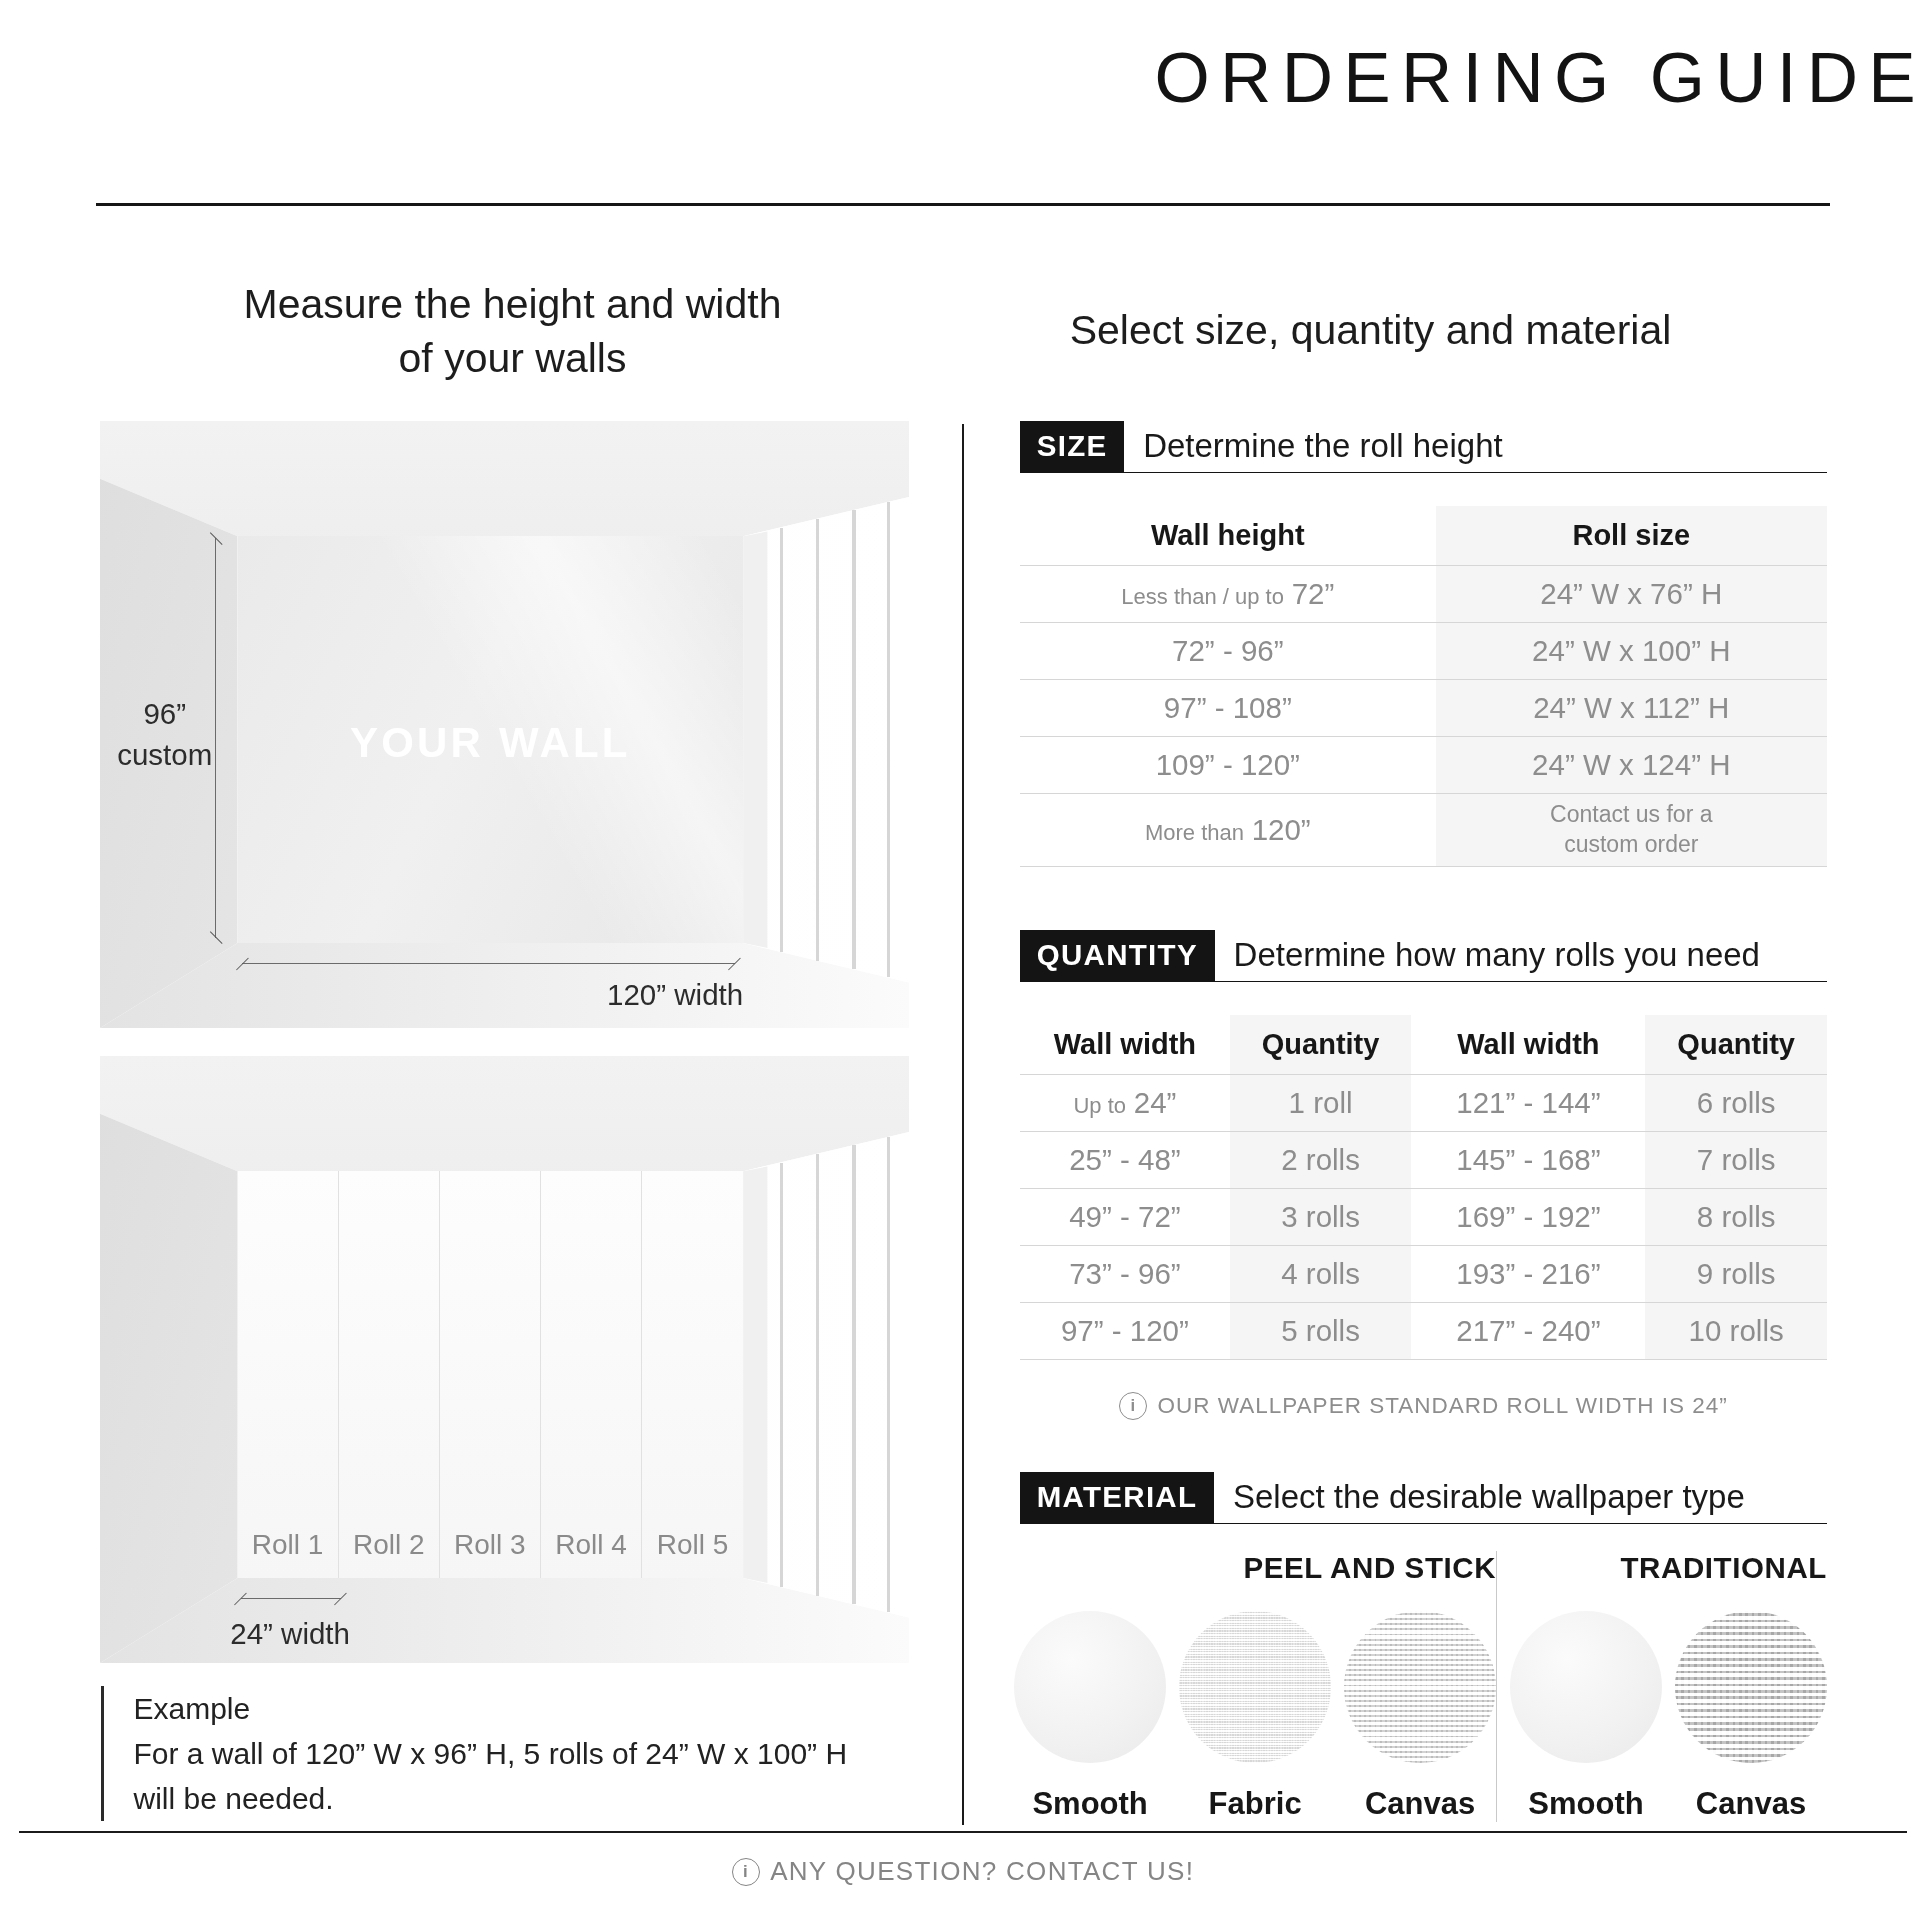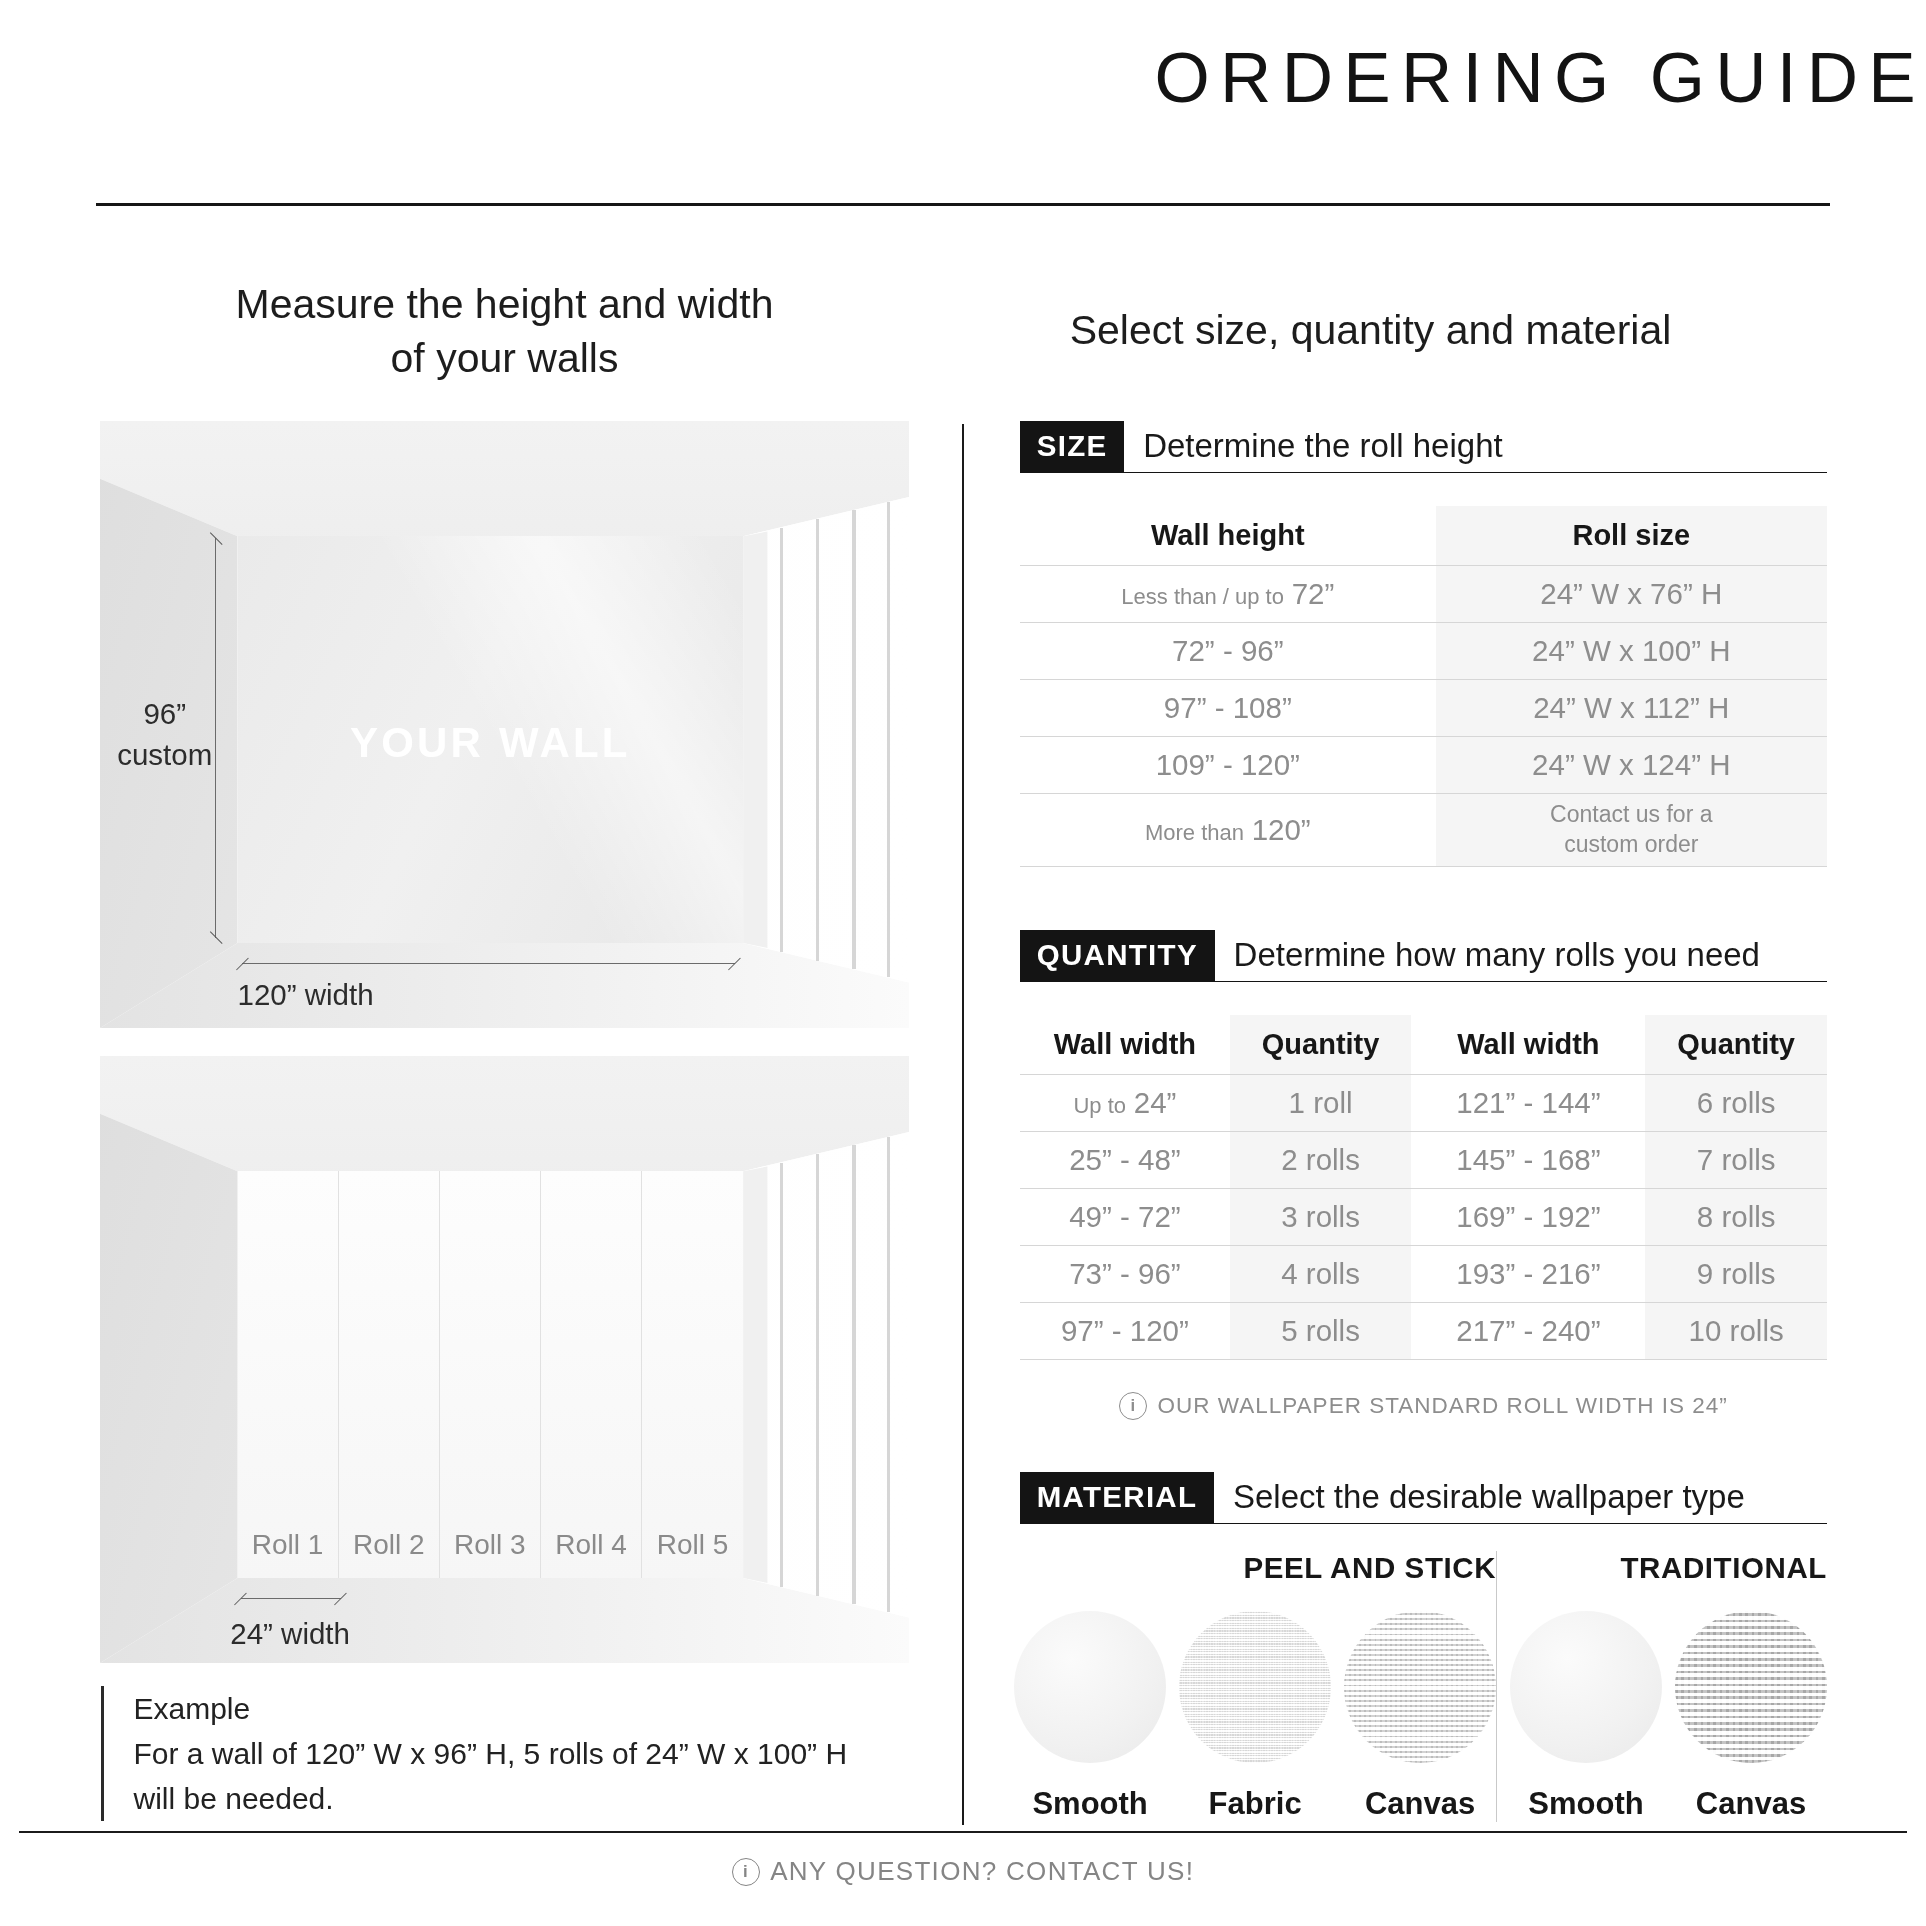--- a/index.html
+++ b/index.html
@@ -9,21 +9,21 @@
   }
   
   .page-title{
     position:absolute;top:37px;left:0;width:100%;text-align:right;
     font-size:71px;font-weight:500;letter-spacing:10.3px;color:#131313;
   }
   .title-rule{position:absolute;top:203px;left:96px;width:1734px;height:3.2px;background:#161616;}
 
   
   .col-heading{position:absolute;font-size:41px;font-weight:500;line-height:1.32;color:#1d1d1d;text-align:center;}
-  .col-heading.left{top:277px;left:100px;width:809px;}
+  .col-heading.left{top:277px;left:108px;width:809px;}
   .col-heading.right{top:303px;left:958px;width:825px;}
 
   
   .col-divider{position:absolute;left:962px;top:424px;width:1.9px;height:1401px;background:#1a1a1a;}
 
   
   .room{position:absolute;left:100px;width:809px;height:607px;background:#fff;overflow:hidden;}
   .room.one{top:421px;}
   .room.two{top:1056px;}
   .layer{position:absolute;inset:0;}
@@ -57,21 +57,21 @@
   .dim-v::after{bottom:-0.6px;}
   .dim-h{top:89.3%;height:1.3px;}
   .dim-h::before,.dim-h::after{top:50%;width:1.3px;height:16.7px;transform:translateY(-50%) rotate(45deg);}
   .dim-h::before{left:-0.6px;}
   .dim-h::after{right:-0.6px;}
   .dim-h1{left:17.6%;width:60.9%;}
   .dim-h2{left:17.4%;width:12.4%;}
 
   .dim-label{position:absolute;font-size:29.5px;color:#2c2c2c;line-height:1.38;}
   .lbl-height{left:2%;top:45%;width:12%;text-align:center;}
-  .lbl-width1{left:17%;top:91.2%;width:62.5%;text-align:left;}
+  .lbl-width1{left:17%;top:91.2%;width:62.5%;text-align:right;}
   .lbl-width2{left:12.5%;top:92%;width:22%;text-align:center;}
 
   .panels{position:absolute;left:17%;top:19%;width:62.5%;height:67%;
           display:grid;grid-template-columns:repeat(5,1fr);background:#f0abfc;}
   .panel{border-right:1.3px solid #e1e1e1;display:flex;align-items:flex-end;justify-content:center;
          padding-bottom:16.7px;font-size:28px;color:#8a8a8a;
          background:linear-gradient(180deg,#fdfdfd 0%,#f6f6f6 100%);}
   .panel:last-child{border-right:none;}
 
   

